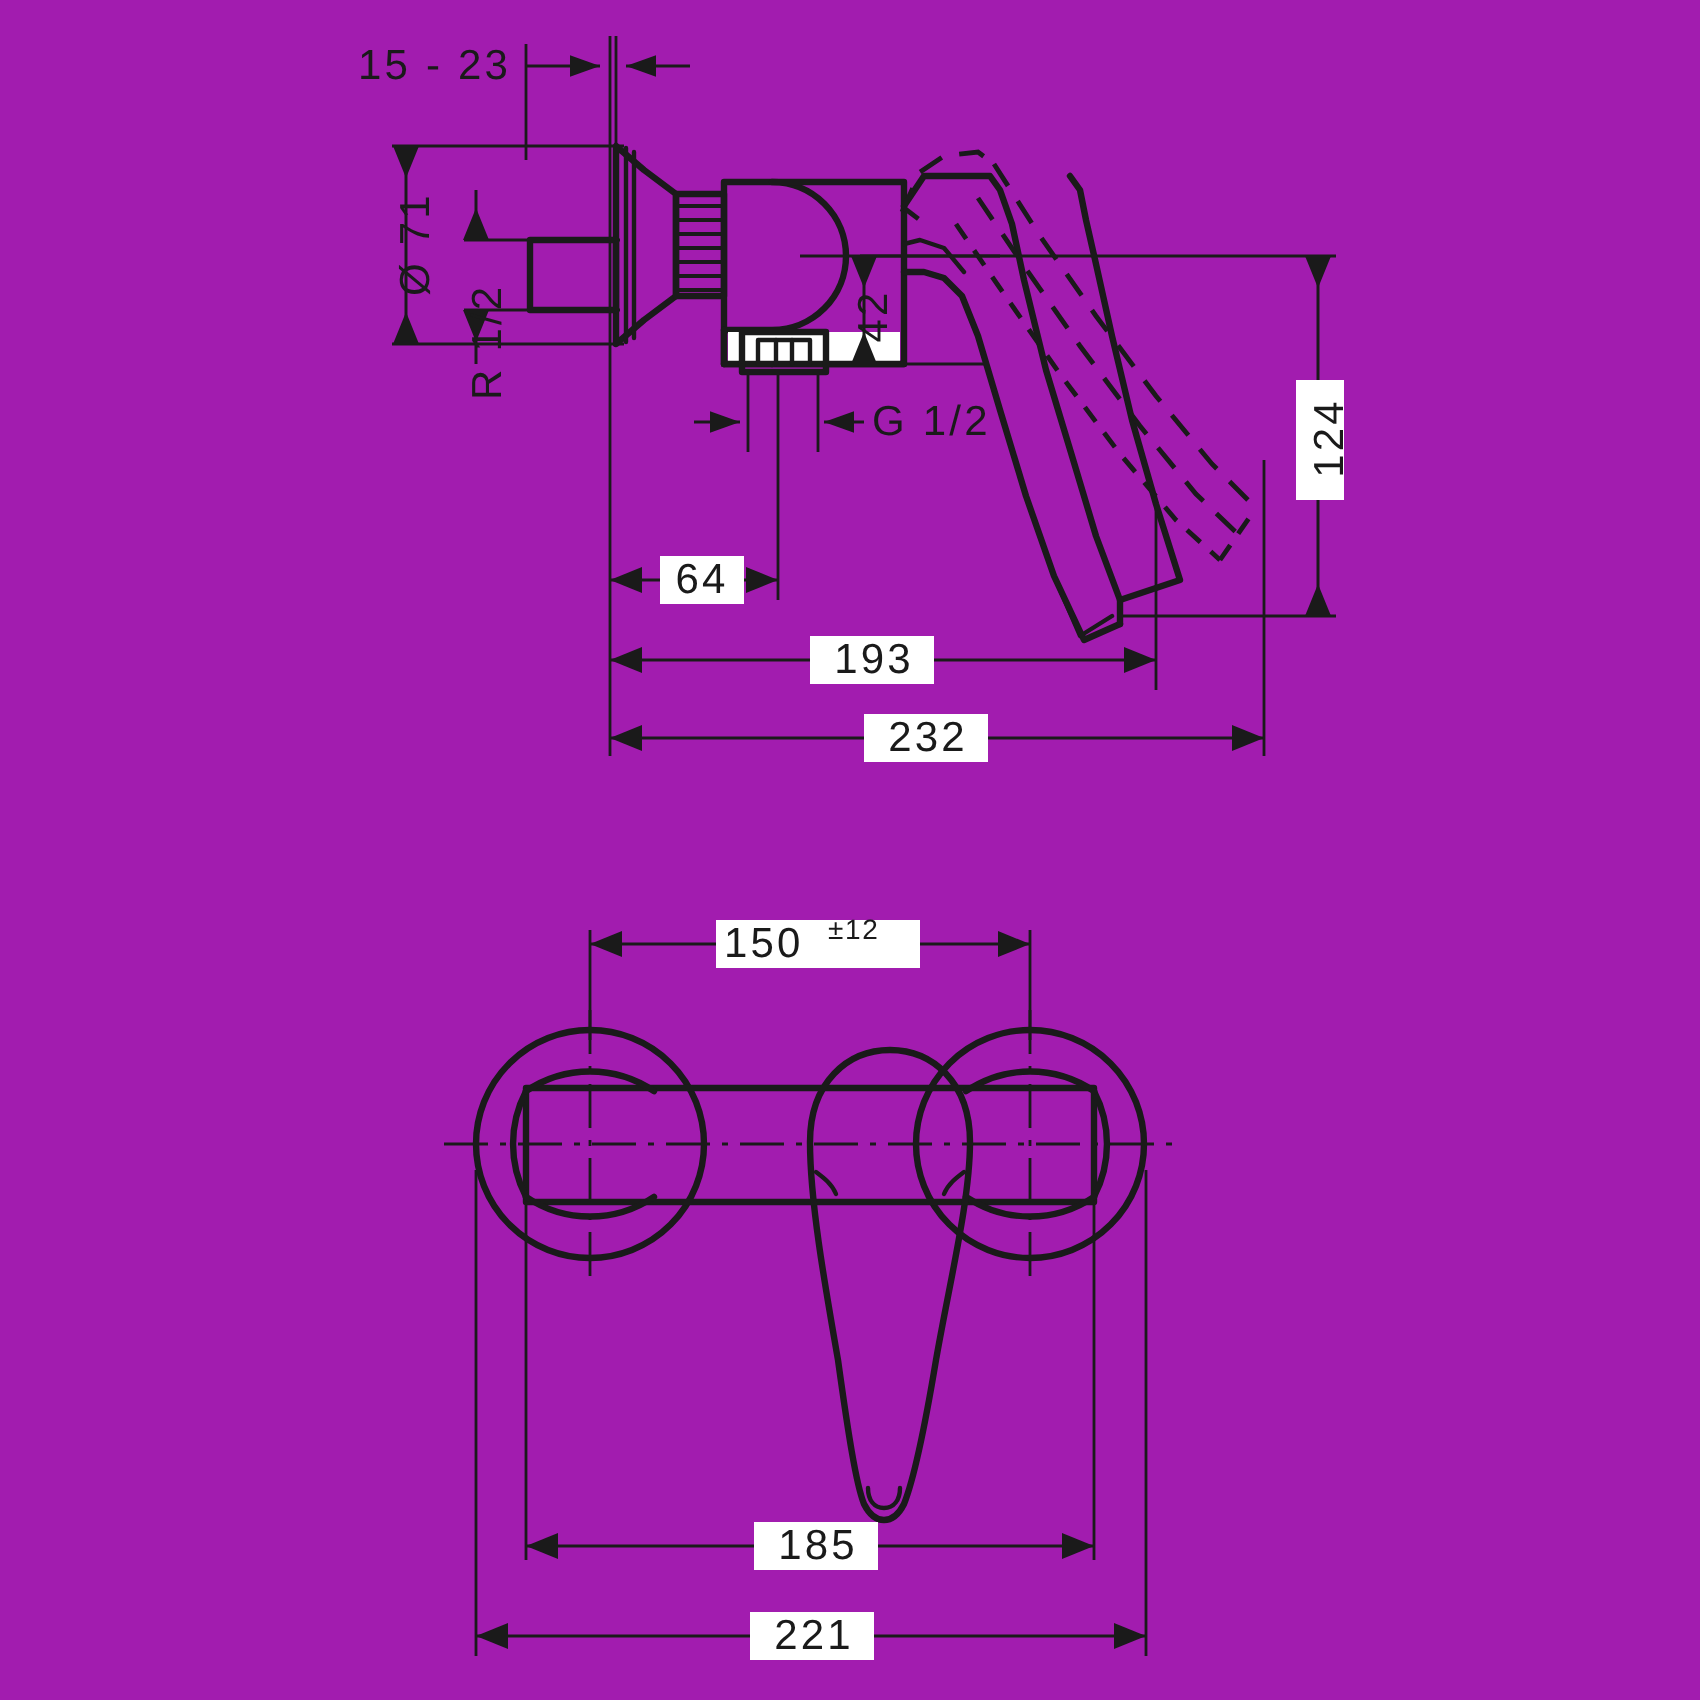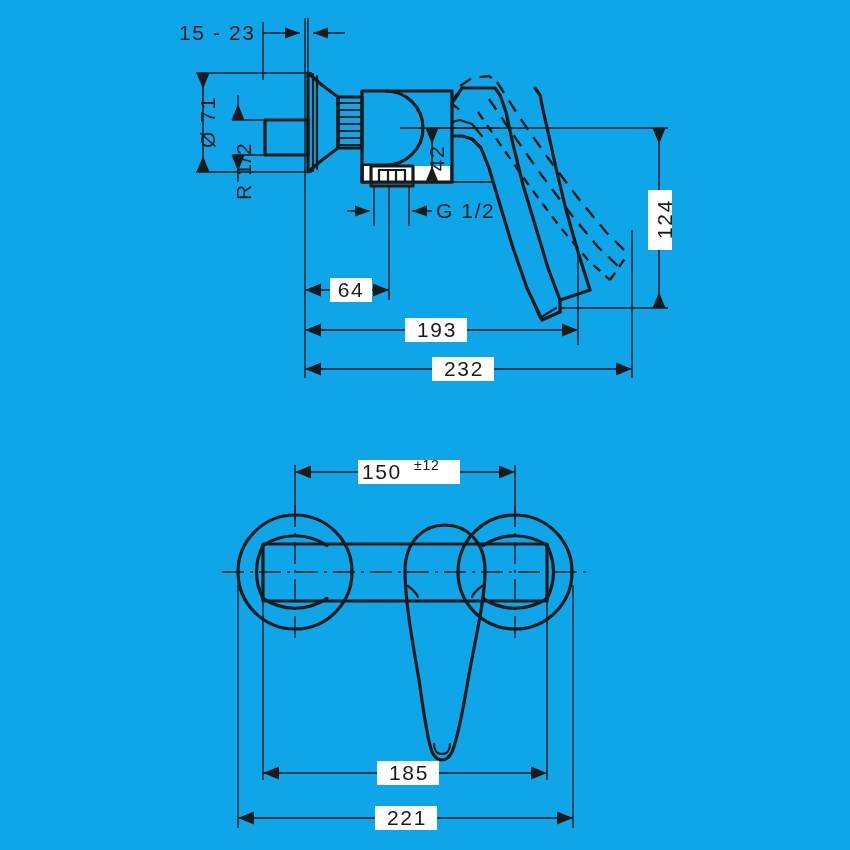--- a/index.html
+++ b/index.html
@@ -11,21 +11,21 @@
   body {
     width: 850px;
     height: 850px;
     font-family: "Liberation Sans", sans-serif;
     overflow: hidden;
   }
   #drawing-root {
     position: relative;
     width: 850px;
     height: 850px;
-    background: #0ea5e9;
+    background: #a21caf;
   }
   svg#tech-drawing {
     display: block;
     width: 850px;
     height: 850px;
   }
   .obj-line {
     fill: none;
     stroke: #1a1a1a;
     stroke-width: 3.2;

